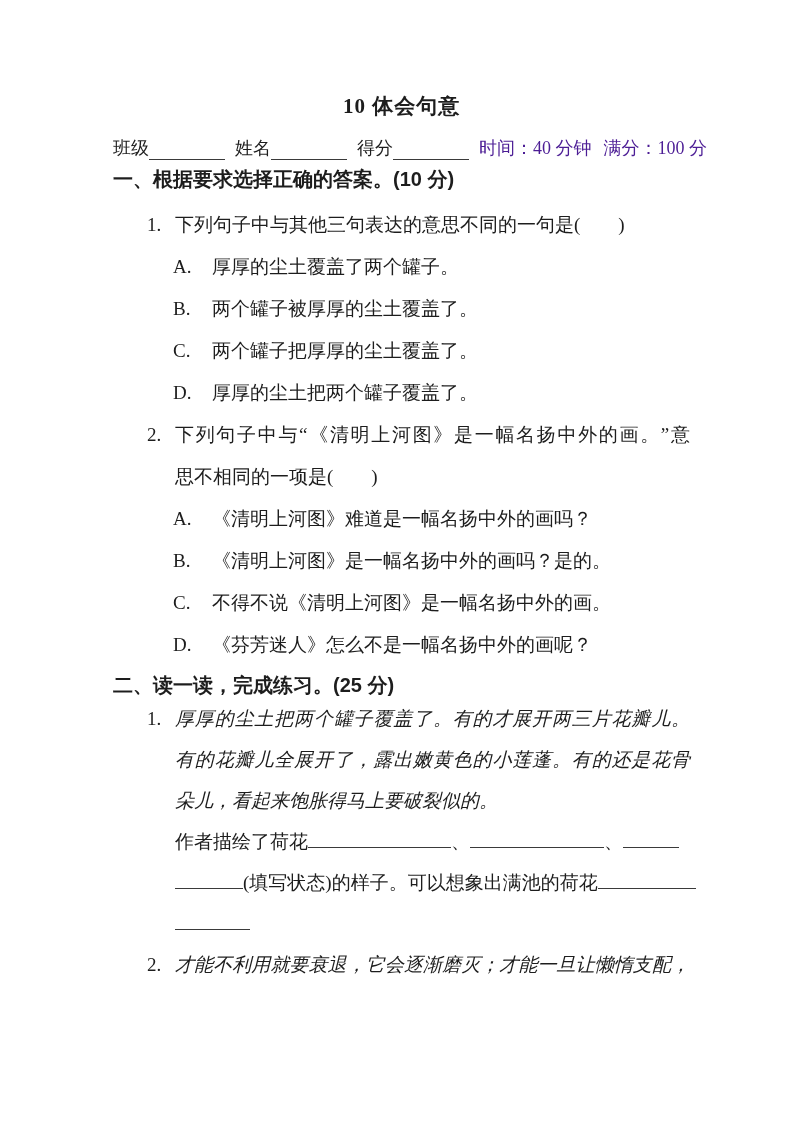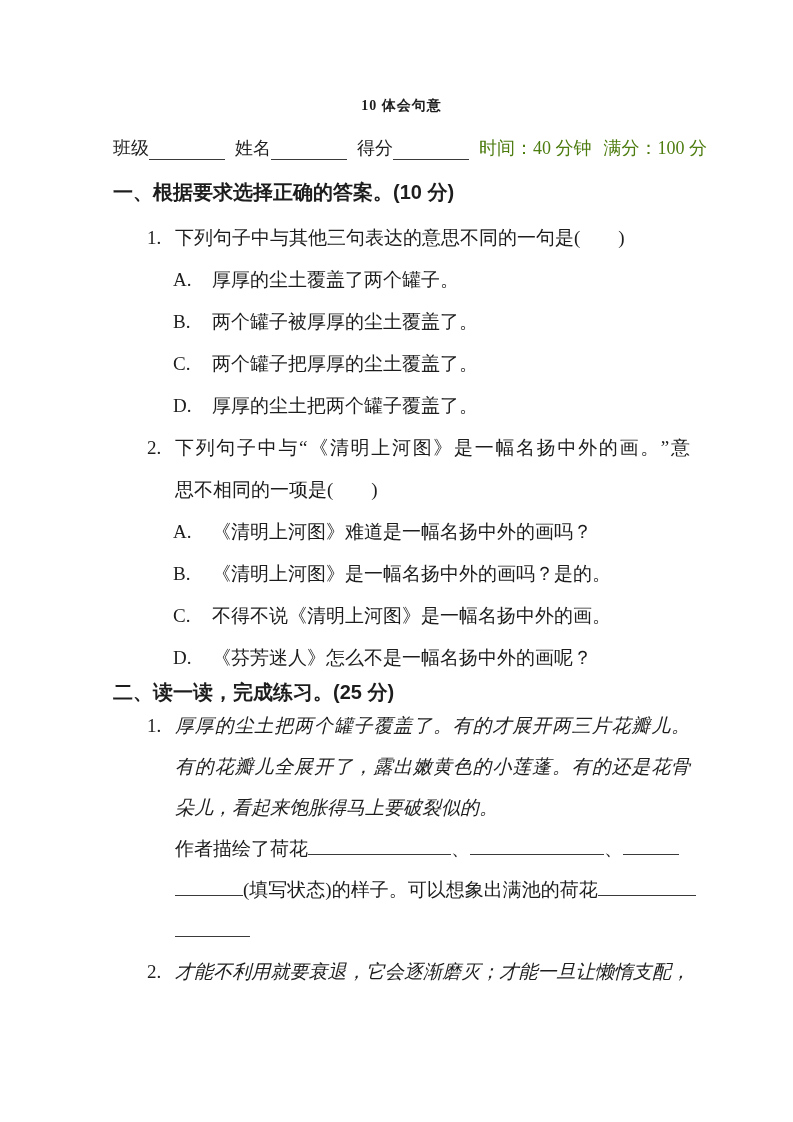--- a/index.html
+++ b/index.html
@@ -11,21 +11,21 @@
   }
   .page {
     box-sizing: border-box;
     width: 793px; height: 1122px;
     padding: 92px 103px 0 113px;
     position: relative;
   }
   .doc-title {
     text-align: center;
     font-weight: bold;
-    font-size: 14px;
+    font-size: 21px;
     line-height: 28px;
     letter-spacing: 1px;
   }
   .header-row {
     display: flex;
     align-items: flex-start;
     margin-top: 16px;
     height: 24px;
     font-size: 18px;
     white-space: nowrap;
@@ -37,33 +37,33 @@
     height: 19px;
   }
   .hdr-blank { width: 76px; }
   .exam-info { margin-left: auto; font-size: 18px; }
   .exam-info .sep { display: inline-block; width: 12px; }
   .sec-heading {
     font-family: "Liberation Sans", sans-serif;
     font-weight: 700;
     font-size: 20px;
     line-height: 26px;
-    margin-top: 19px;
+    margin-top: 6px;
   }
   .sec-heading.second { margin-top: 0; }
   .s1 .line { line-height: 42px; font-size: 19px; }
   .s2 .line { line-height: 41px; font-size: 19px; }
   .line { display: flex; align-items: baseline; }
   .q-line { padding-left: 34px; }
   .q-num { width: 28px; flex: none; }
   .opt-line { padding-left: 60px; }
   .opt-label { width: 39px; flex: none; }
   .cont-line { padding-left: 62px; display: block; }
   .qb-top { margin-top: 12px; }
-  .s2 { }
+  .s2 { margin-top: 6px; }
   .grow { flex: 1; }
   .just { text-align: justify; text-align-last: justify; }
   .kai { font-style: italic; }
   .prompt-line { padding-left: 62px; display: block; white-space: nowrap; }
   .b-l { width: 143px; }
   .b-m { width: 134px; }
   .b-e { width: 56px; }
   .b-c1 { width: 68px; }
   .b-t2 { width: 98px; }
   .b-c2 { width: 75px; }
@@ -81,21 +81,21 @@
       <span class="blank hdr-blank"></span>
     </div>
     <div class="hdr-group">
       <span>姓名</span>
       <span class="blank hdr-blank"></span>
     </div>
     <div class="hdr-group">
       <span>得分</span>
       <span class="blank hdr-blank"></span>
     </div>
-    <div class="exam-info" style="color: #4d7c0f; font-family: Liberation Serif, serif;">
+    <div class="exam-info" style="color: #4c1d95; font-family: Liberation Serif, serif;">
       <span>时间：40 分钟</span><span class="sep"></span><span>满分：100 分</span>
     </div>
   </div>
 
   <div class="s1">
     <div class="sec-heading">一、根据要求选择正确的答案。(10 分)</div>
 
     <div>
       <div class="line q-line qb-top">
         <span class="q-num">1.</span>

